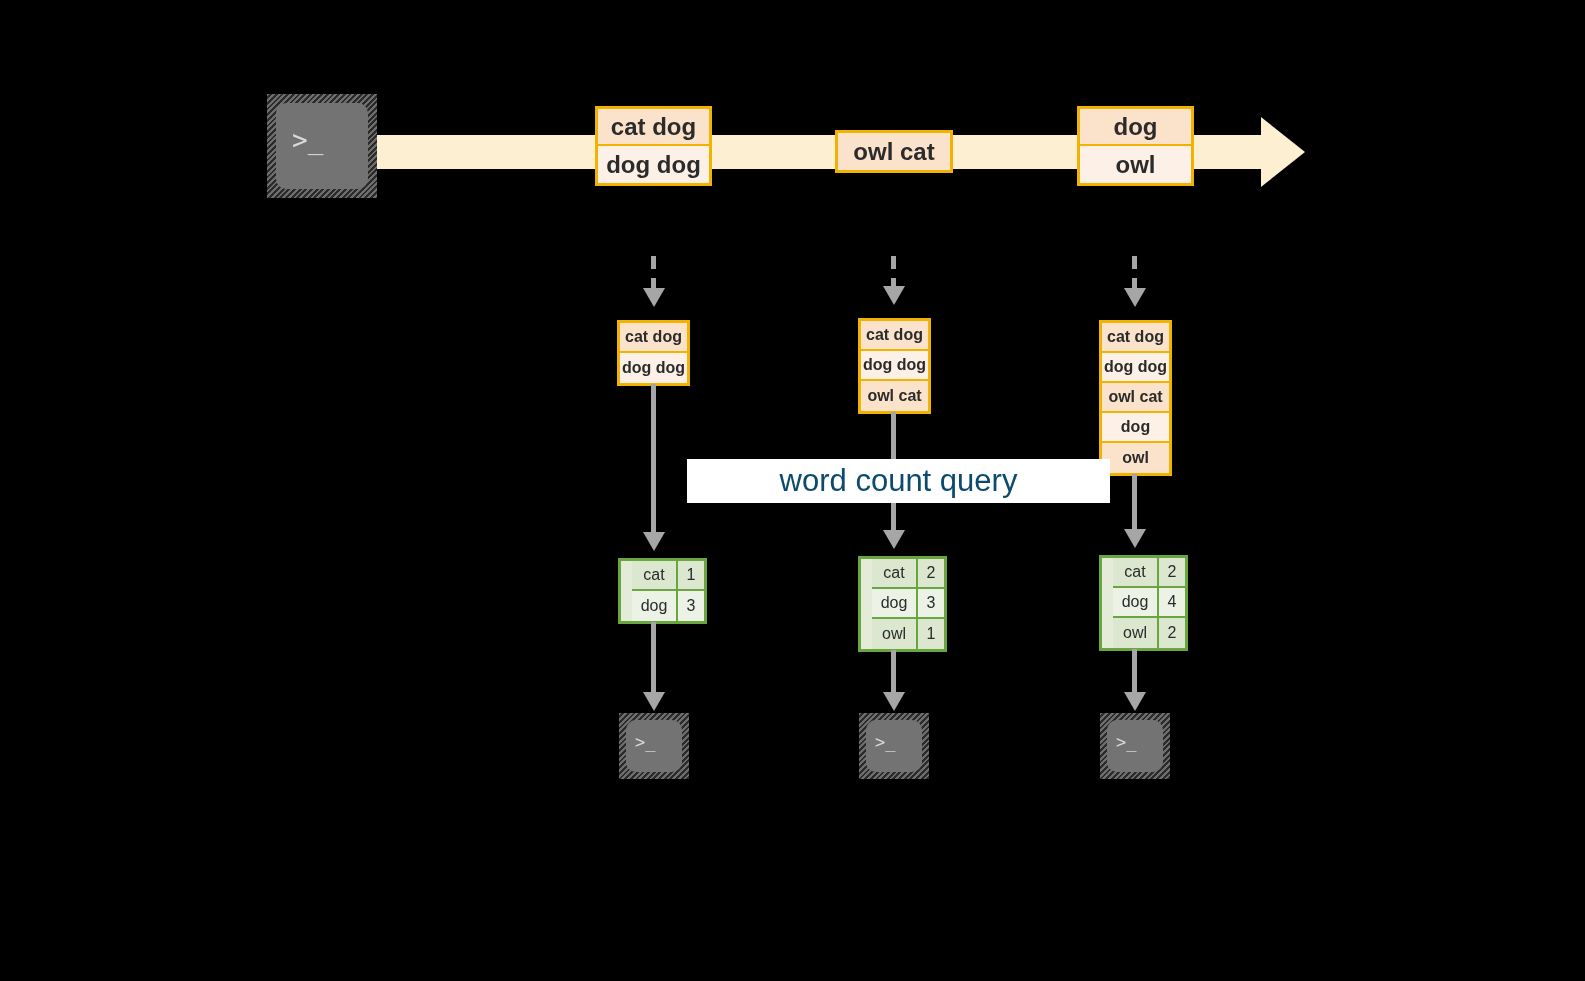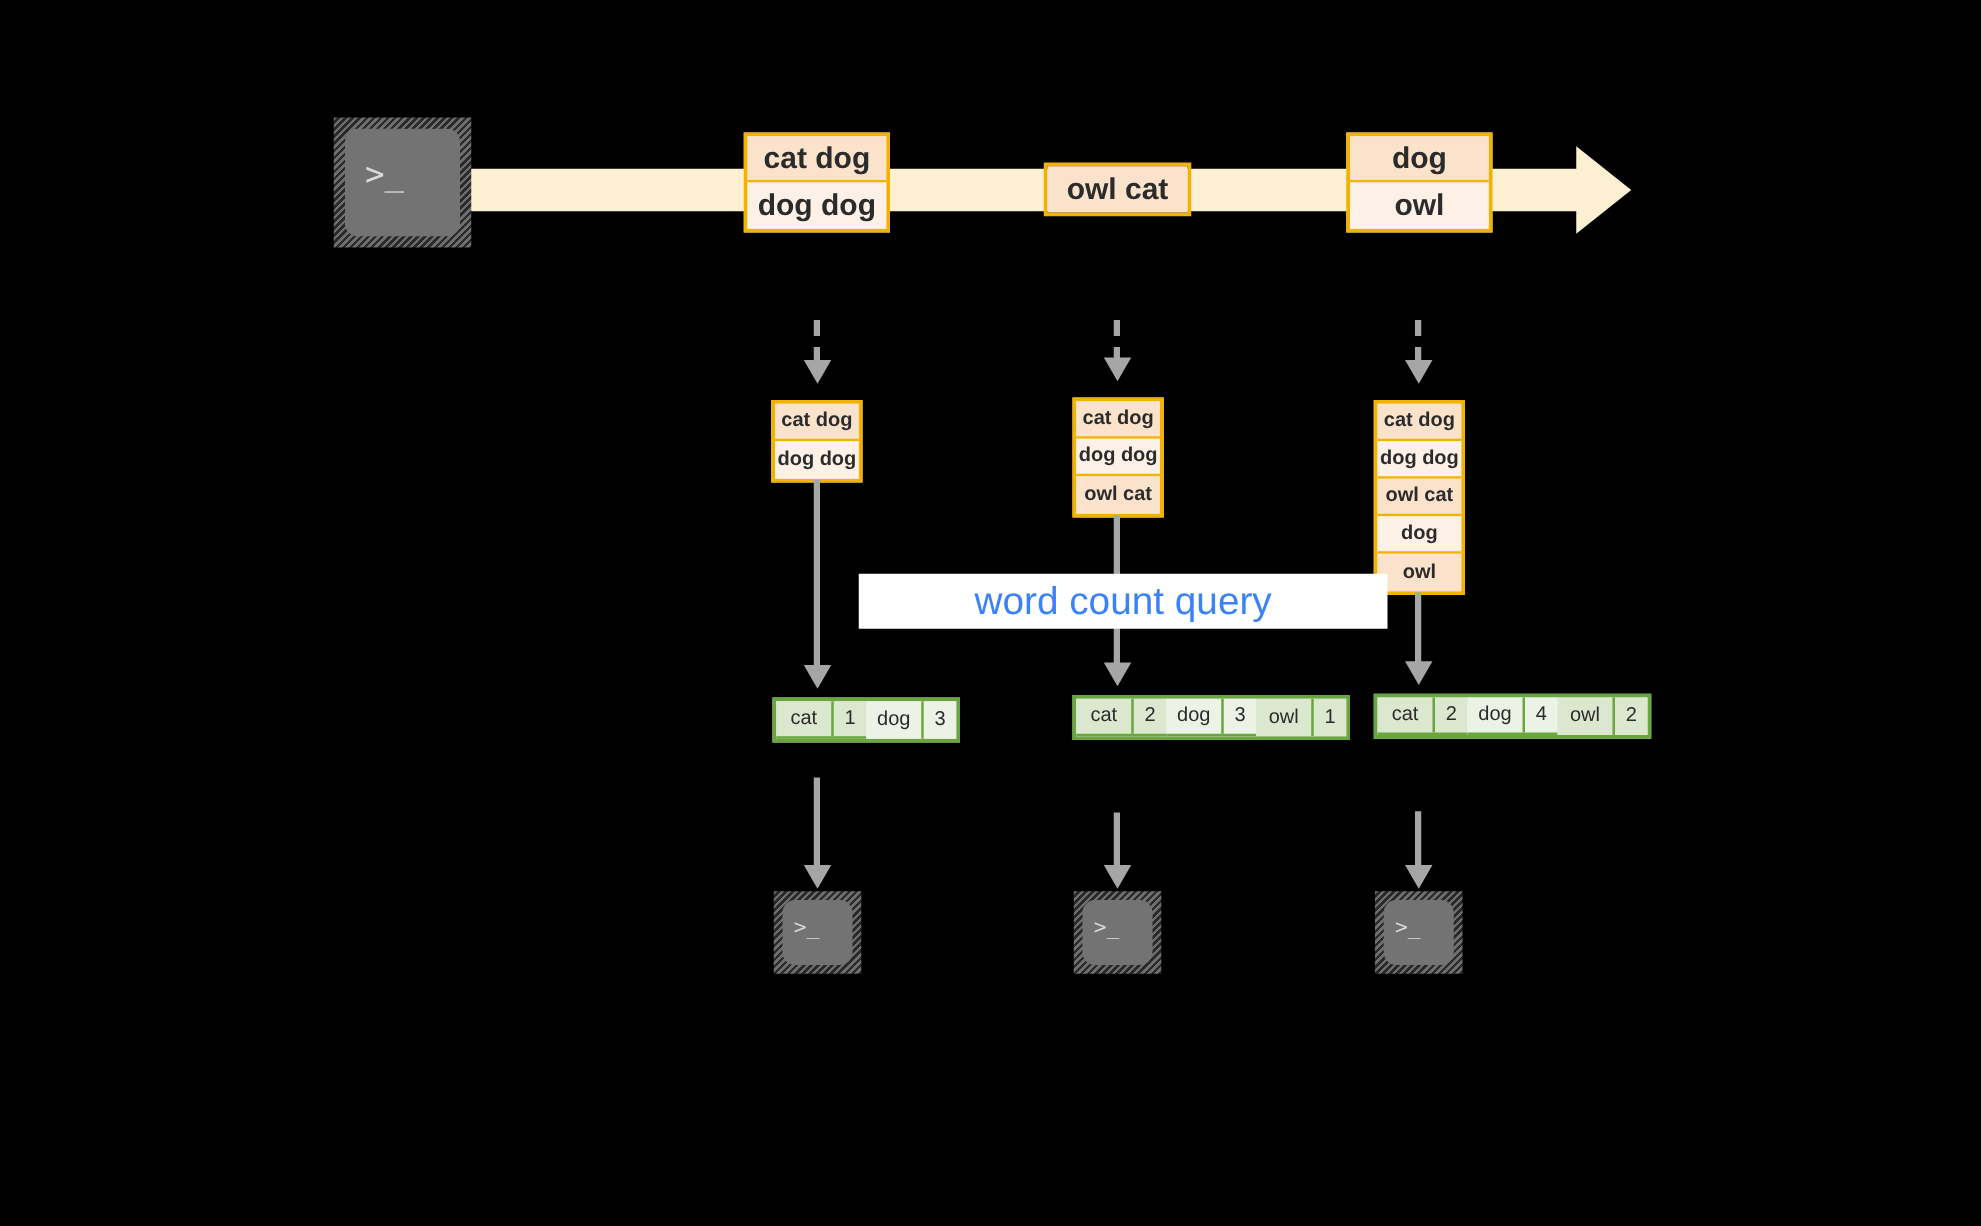--- a/index.html
+++ b/index.html
@@ -78,21 +78,22 @@
   .rec.big .row{height:37px;font-size:24px;}
   .rec.small .row{height:30px;font-size:16px;}
 
   
   .tbl{
     position:absolute;
     box-sizing:border-box;
     border:3px solid #6aa63f;
     background:#e4ecd9;
     display:flex;
-    flex-direction:row;
+    flex-direction:column;
+    padding-left:11px;
   }
   .tbl .trow{
     display:flex;
     box-sizing:border-box;
     height:30px;
     border-bottom:2px solid #6aa63f;
     background:#dce7cf;
   }
   .tbl .trow:last-child{border-bottom:none;}
   .tbl .trow.alt{background:#edf2e7;}
@@ -135,21 +136,21 @@
   
   .label-band{
     position:absolute;
     background:#ffffff;
     display:flex;
     align-items:center;
     justify-content:center;
   }
   .label-band span{
     font-size:31px;
-    color:#3b82f6;
+    color:#0c4a6e;
     white-space:nowrap;
   }
 </style>
 </head>
 <body>
 
 <div id="stage">
 
   <div class="stream-band" style="left:368px; top:135px; width:895px; height:34px;"></div>
   <div class="stream-head" style="left:1261px; top:117px;"></div>

